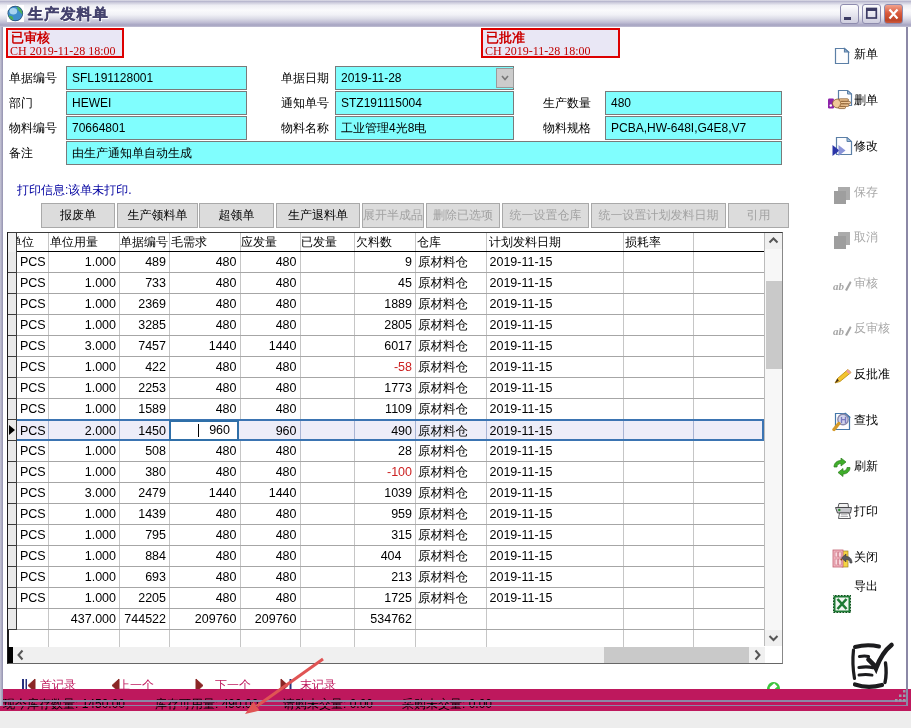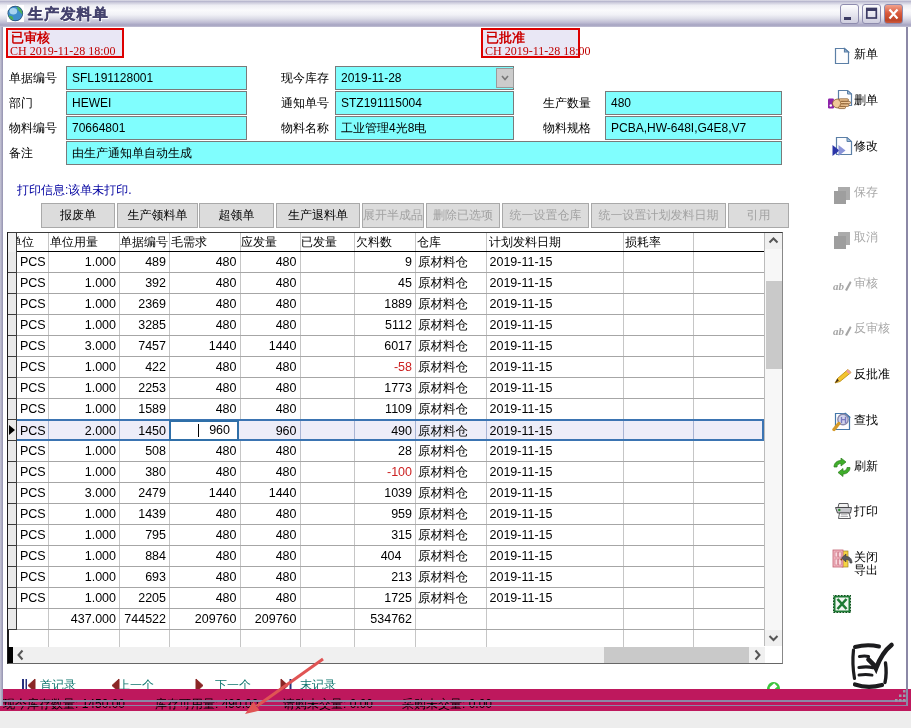--- a/index.html
+++ b/index.html
@@ -37,21 +37,21 @@
 #editcell {position:absolute;left:152px;top:-1.5px;width:70px;height:21px;background:#fff;border:2px solid #2F6FA8;z-index:6;font-size:12.5px;line-height:17px;text-align:right;padding-right:7px}
 #caret {position:absolute;left:27px;top:2px;width:1px;height:13px;background:#000}
 #selind {position:absolute;left:8px;top:420px;width:9px;height:20px;background:#E9E9E9;border-right:1px solid #3C3C3C;z-index:6}
 #selind:after {content:"";position:absolute;left:1px;top:5px;border-left:6px solid #000;border-top:5px solid transparent;border-bottom:5px solid transparent}
 
 #vsb {position:absolute;left:764px;top:233px;width:18px;height:413px;background:#F7F7F7;border-left:1px solid #BBB;z-index:6}
 #hsb {position:absolute;left:8px;top:647px;width:756px;height:16px;background:#F0F0F0;z-index:6}
 .sbbtn {position:absolute;background:#F0F0F0;color:#444;font-size:11px;text-align:center}
 .thumb {position:absolute;background:#C9C9C9}
 
-.nav {position:absolute;top:678px;font-size:12px;color:#0f766e;height:15px;line-height:15px}
+.nav {position:absolute;top:678px;font-size:12px;color:#be185d;height:15px;line-height:15px}
 
 .titem {position:absolute;left:854px;font-size:12px;color:#000;height:16px;line-height:16px}
 .titem.dis {color:#A8A8A8}
 
 #sbar {position:absolute;left:0;top:689px;width:911px;height:22px;background:#be185d;font-size:12px;color:#000}
 #sbar span {position:absolute;top:7px}
 </style></head>
 <body>
 <div id="win"></div>
 <div id="tbar"></div>
@@ -72,30 +72,30 @@
       <rect x="3.8" y="3" width="9.5" height="3" fill="#3C3B64"></rect>
     </svg></div>
 <div class="wbtn" id="bclose" style="left:884px"><svg width="17" height="18" viewBox="0 0 17 18">
       <path d="M4.5 4.5 L12.5 13.5 M12.5 4.5 L4.5 13.5" stroke="#fff" stroke-width="2.2"></path>
     </svg></div>
 
 <div class="redbox" style="left:6px;width:118px">
     <div class="rb1">已审核</div>
     <div class="rb2">CH 2019-11-28 18:00</div>
   </div>
-<div class="redbox" style="left:481px;width:99px">
+<div class="redbox" style="left:481px;width:139px">
     <div class="rb1">已批准</div>
     <div class="rb2">CH 2019-11-28 18:00</div>
   </div>
 
 <div class="lab" style="left:9px;top:66px">单据编号</div>
 <div class="lab" style="left:9px;top:91px">部门</div>
 <div class="lab" style="left:9px;top:116px">物料编号</div>
 <div class="lab" style="left:9px;top:141px">备注</div>
-<div class="lab" style="left:281px;top:66px">现今库存</div>
+<div class="lab" style="left:281px;top:66px">单据日期</div>
 <div class="lab" style="left:281px;top:91px">通知单号</div>
 <div class="lab" style="left:281px;top:116px">物料名称</div>
 <div class="lab" style="left:543px;top:91px">生产数量</div>
 <div class="lab" style="left:543px;top:116px">物料规格</div>
 
 <div class="inp" style="left:66px;top:66px;width:181px">SFL191128001</div>
 <div class="inp" style="left:335px;top:66px;width:179px">2019-11-28</div>
 <div class="ab" style="left:496px;top:68px;width:18px;height:20px;background:#CCCCCC;border:1px solid #9A9A9A">
  <svg width="16" height="18" viewBox="0 0 16 18">
       <path d="M5 7 L8 10.5 L11 7" fill="none" stroke="#777" stroke-width="1.6"></path>
@@ -168,21 +168,21 @@
     <div class="c" style="left:161px;width:70.5px">480</div>
     <div class="c" style="left:231.5px;width:60px">480</div>
     <div class="c" style="left:291.5px;width:54px"></div>
     <div class="c" style="left:345.5px;width:61.5px">9</div>
     <div class="c" style="left:407px;width:70.5px;text-align:left;padding-left:3px">原材料仓</div>
     <div class="c" style="left:477.5px;width:137.5px;text-align:left;padding-left:4px">2019-11-15</div>
   </div>
 <div class="row" style="top:273px">
     <div class="c" style="left:9px;width:31px;text-align:left;padding-left:3px">PCS</div>
     <div class="c" style="left:40px;width:71px">1.000</div>
-    <div class="c" style="left:111px;width:50px">392</div>
+    <div class="c" style="left:111px;width:50px">733</div>
     <div class="c" style="left:161px;width:70.5px">480</div>
     <div class="c" style="left:231.5px;width:60px">480</div>
     <div class="c" style="left:291.5px;width:54px"></div>
     <div class="c" style="left:345.5px;width:61.5px">45</div>
     <div class="c" style="left:407px;width:70.5px;text-align:left;padding-left:3px">原材料仓</div>
     <div class="c" style="left:477.5px;width:137.5px;text-align:left;padding-left:4px">2019-11-15</div>
   </div>
 <div class="row" style="top:294px">
     <div class="c" style="left:9px;width:31px;text-align:left;padding-left:3px">PCS</div>
     <div class="c" style="left:40px;width:71px">1.000</div>
@@ -194,21 +194,21 @@
     <div class="c" style="left:407px;width:70.5px;text-align:left;padding-left:3px">原材料仓</div>
     <div class="c" style="left:477.5px;width:137.5px;text-align:left;padding-left:4px">2019-11-15</div>
   </div>
 <div class="row" style="top:315px">
     <div class="c" style="left:9px;width:31px;text-align:left;padding-left:3px">PCS</div>
     <div class="c" style="left:40px;width:71px">1.000</div>
     <div class="c" style="left:111px;width:50px">3285</div>
     <div class="c" style="left:161px;width:70.5px">480</div>
     <div class="c" style="left:231.5px;width:60px">480</div>
     <div class="c" style="left:291.5px;width:54px"></div>
-    <div class="c" style="left:345.5px;width:61.5px">5112</div>
+    <div class="c" style="left:345.5px;width:61.5px">2805</div>
     <div class="c" style="left:407px;width:70.5px;text-align:left;padding-left:3px">原材料仓</div>
     <div class="c" style="left:477.5px;width:137.5px;text-align:left;padding-left:4px">2019-11-15</div>
   </div>
 <div class="row" style="top:336px">
     <div class="c" style="left:9px;width:31px;text-align:left;padding-left:3px">PCS</div>
     <div class="c" style="left:40px;width:71px">3.000</div>
     <div class="c" style="left:111px;width:50px">7457</div>
     <div class="c" style="left:161px;width:70.5px">1440</div>
     <div class="c" style="left:231.5px;width:60px">1440</div>
     <div class="c" style="left:291.5px;width:54px"></div>
@@ -441,21 +441,21 @@
 <div class="titem" style="top:138px">修改</div>
 <div class="titem dis" style="top:184px">保存</div>
 <div class="titem dis" style="top:229px">取消</div>
 <div class="titem dis" style="top:275px">审核</div>
 <div class="titem dis" style="top:320px">反审核</div>
 <div class="titem" style="top:366px">反批准</div>
 <div class="titem" style="top:412px">查找</div>
 <div class="titem" style="top:458px">刷新</div>
 <div class="titem" style="top:503px">打印</div>
 <div class="titem" style="top:549px">关闭</div>
-<div class="titem" style="top:562px">导出</div>
+<div class="titem" style="top:578px">导出</div>
 <svg class="ab" style="left:832px;top:46px" width="22" height="20" viewBox="0 0 22 20">
     <g transform="translate(3,2)">
       <path d="M0.5 0.5 H9.5 L13.5 4 V15.5 H0.5 Z" fill="#FDFDFE" stroke="#5B7FA6" stroke-width="1.2"></path>
       <path d="M9.5 0.5 V4 H13.5 Z" fill="#9FC0DE" stroke="#5B7FA6" stroke-width="1.2"></path>
     </g>
   </svg>
 <svg class="ab" style="left:828px;top:90px" width="26" height="24" viewBox="0 0 26 24">
 <g transform="translate(10,0)">
       <path d="M0.5 0.5 H9.5 L13.5 4 V15.5 H0.5 Z" fill="#FDFDFE" stroke="#5B7FA6" stroke-width="1.2"></path>
 <path d="M9.5 0.5 V4 H13.5 Z" fill="#9FC0DE" stroke="#5B7FA6" stroke-width="1"></path>

